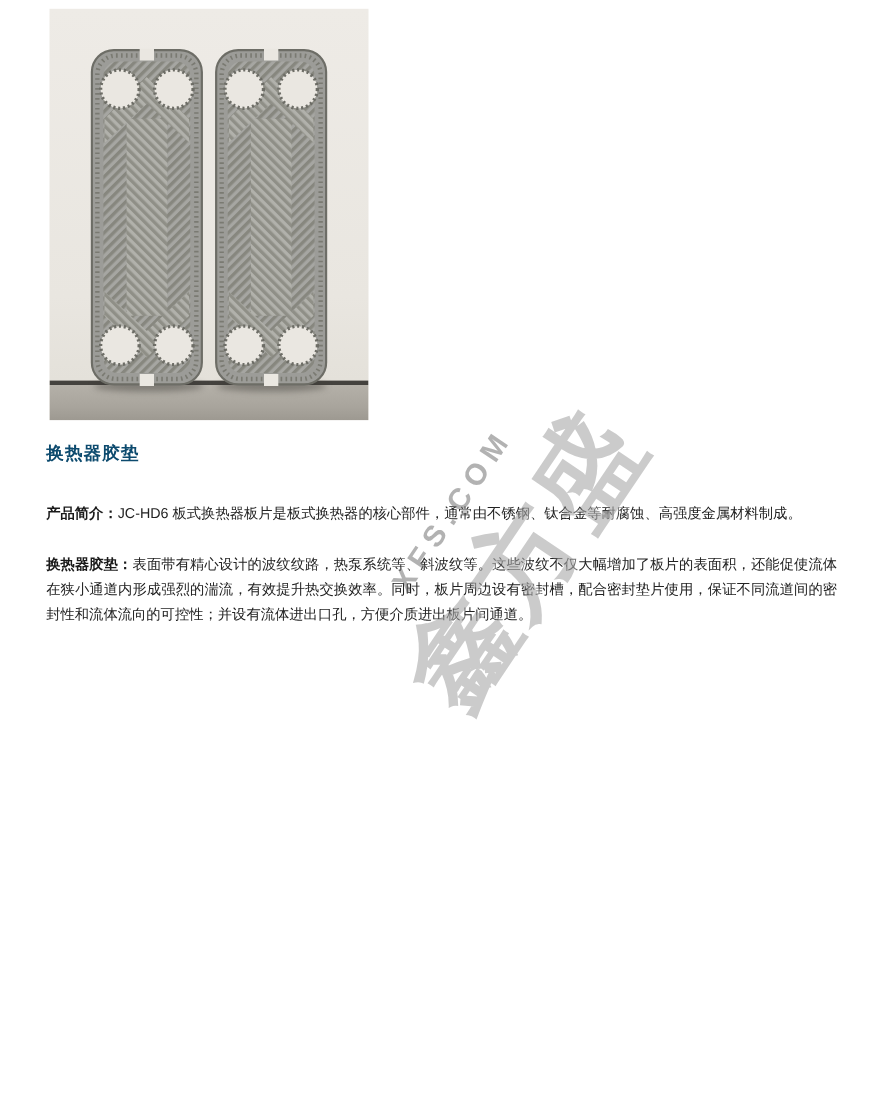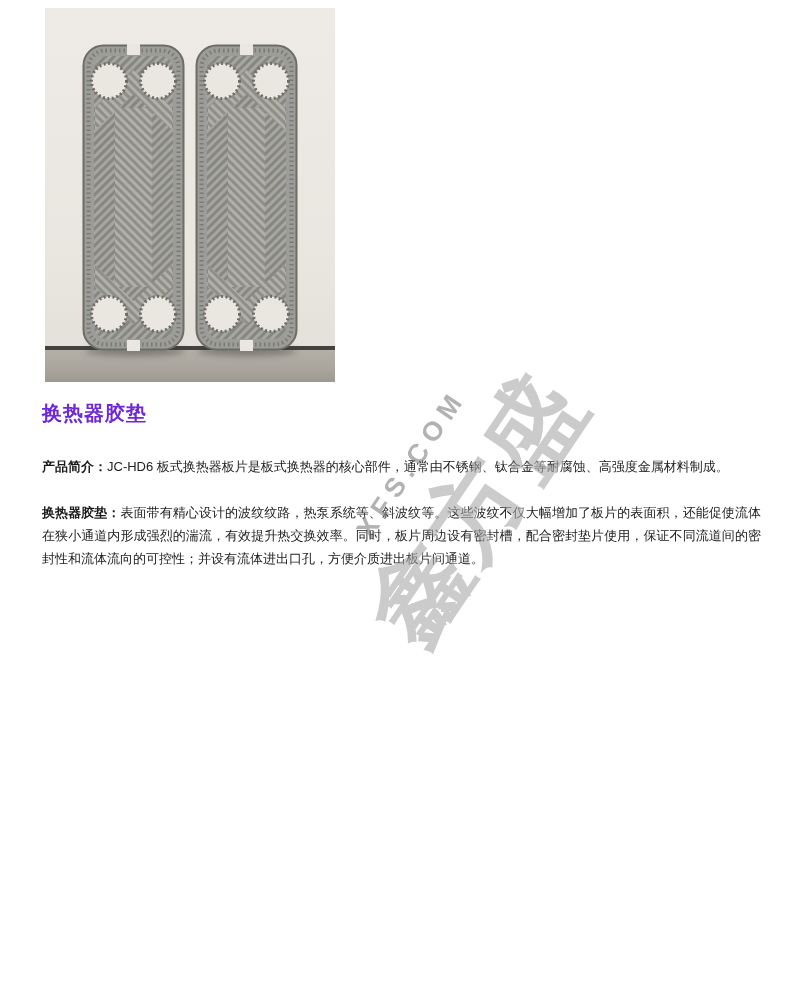--- a/index.html
+++ b/index.html
@@ -35,21 +35,21 @@
   }
   .plate{position:absolute;}
   .plate-shadow{
     position:absolute;height:10px;border-radius:50%;
     background:rgba(60,58,54,.45);filter:blur(3px);
   }
 
   
   .content{position:absolute;left:42px;top:400px;width:719px;}
   h1.title{
-    font-size:20px;line-height:26px;font-weight:bold;color:#6d28d9;
+    font-size:16px;line-height:26px;font-weight:bold;color:#0c4a6e;
     margin:0 0 29px 0;letter-spacing:1px;
   }
   p.section{
     margin:0 0 23px 0;font-size:13px;line-height:23px;
     text-align:justify;color:var(--text,#222);
   }
   p.section .lbl{font-weight:bold;color:#1a1a1a;}
 
   
   .watermark{position:absolute;pointer-events:none;z-index:4;}

